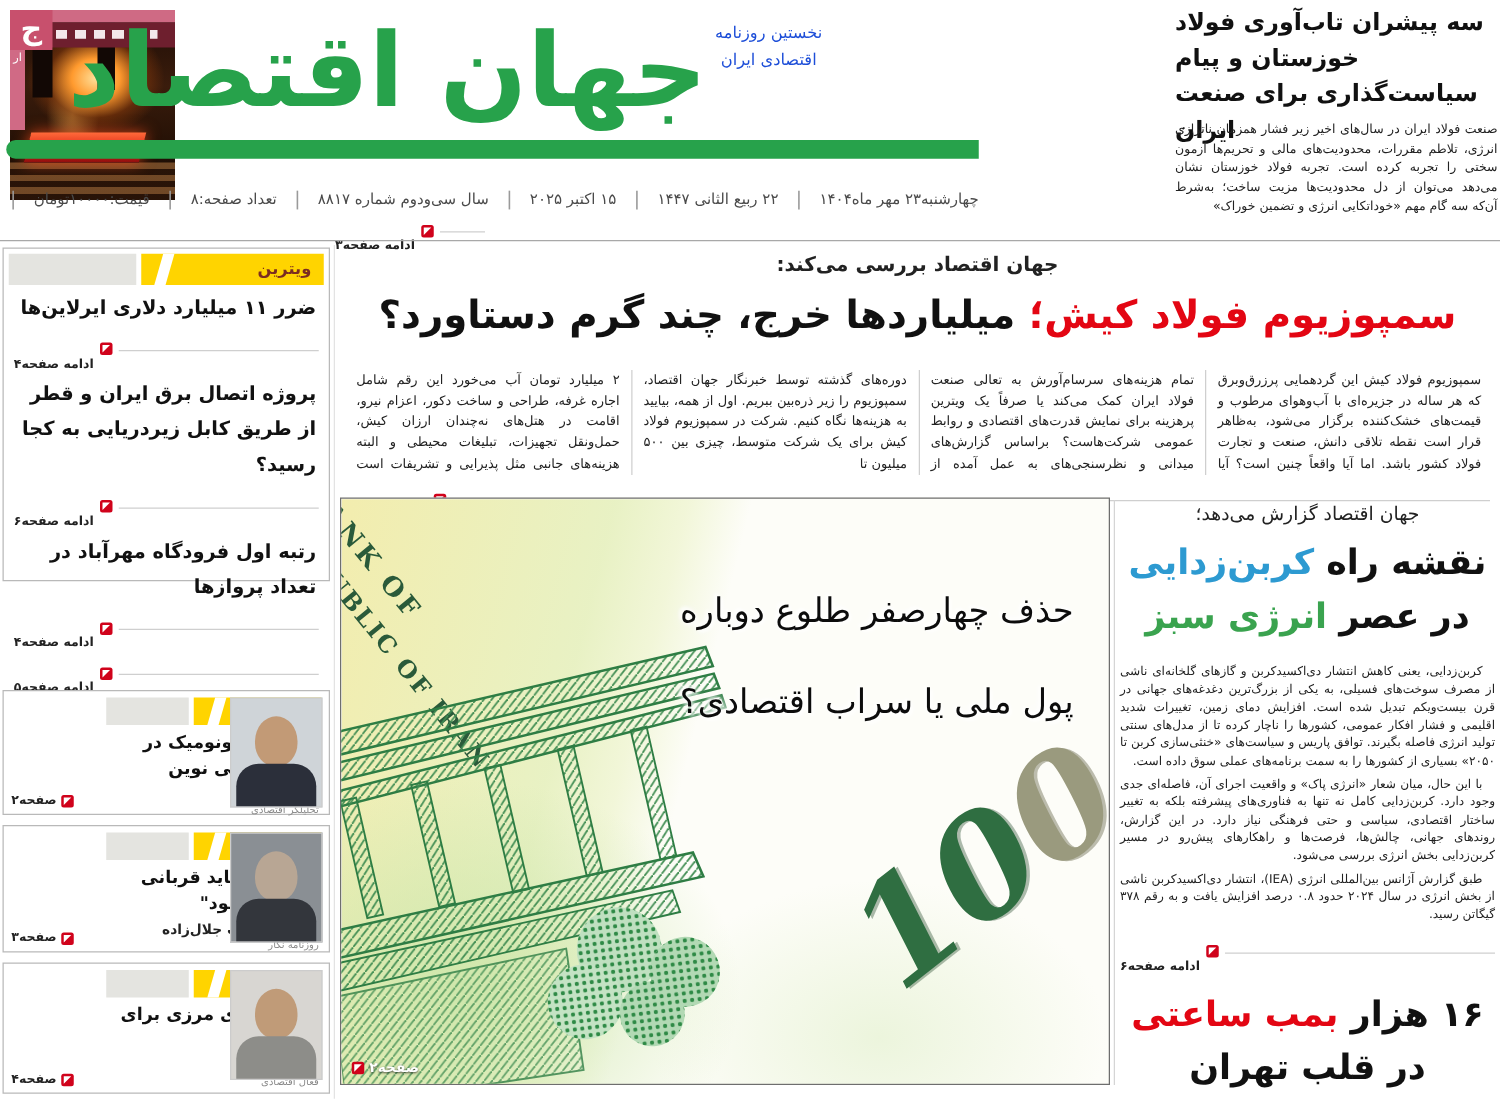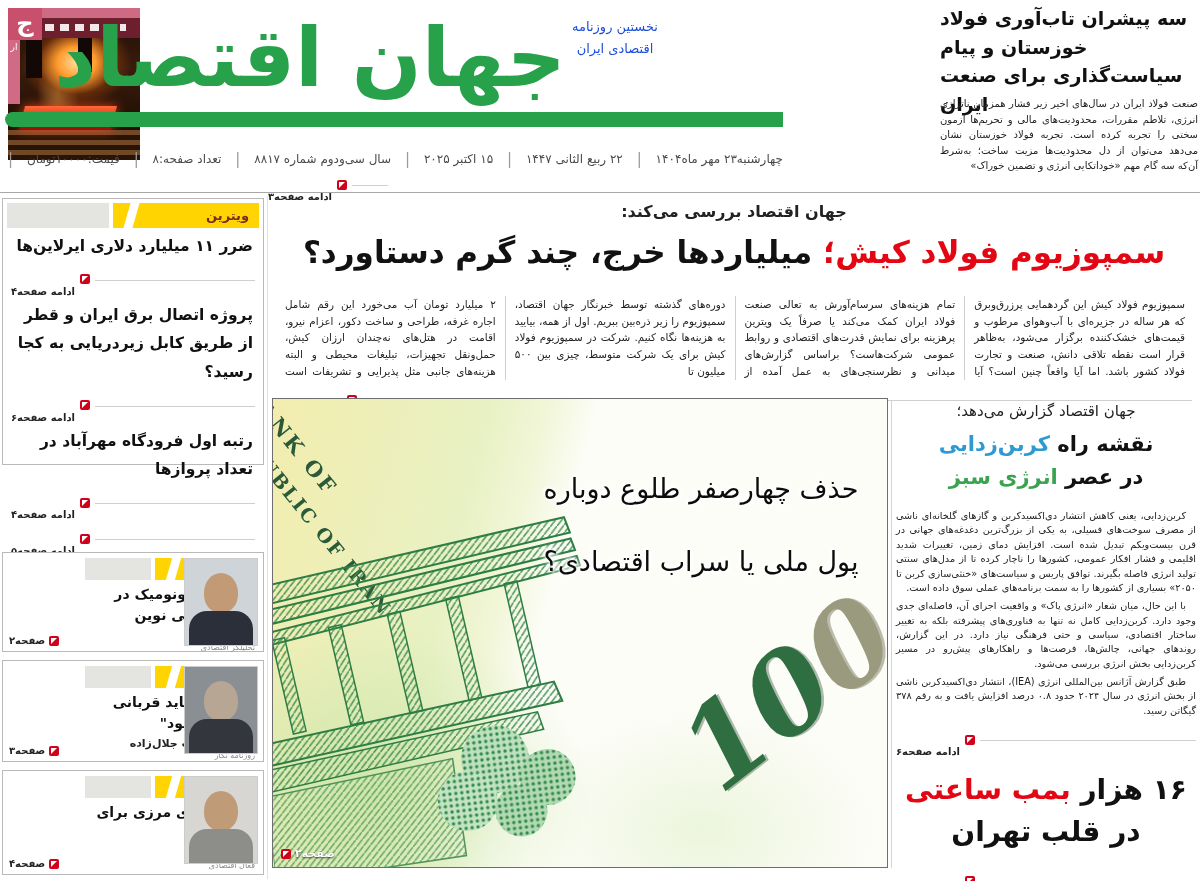--- a/index.html
+++ b/index.html
@@ -120,21 +120,21 @@
       text-shadow:0 0 6px #fff, 0 0 10px #fff, 2px 2px 3px #fff, -2px -2px 3px #fff; }
   #feature-headline .fl { line-height:1.0; margin-top:46px; }
   #feature-badge { position:absolute; left:8px; bottom:7px; display:flex; direction:ltr; align-items:center; gap:4px; }
   #feature-badge .ctxt { font-size:11px; font-weight:bold; color:#fff; text-shadow:0 1px 2px rgba(0,0,0,.7); }
 
   #mid-vline { position:absolute; left:891px; top:400px; height:468px; border-left:1px solid #d5d5d5; width:0; }
 
   
   #rc { position:absolute; left:896px; top:400px; width:300px; }
   #rc-kicker { text-align:center; font-size:15px; color:#222; margin-top:2px; }
-  #rc-headline { text-align:center; font-size:21px; font-weight:bold; line-height:1.55; margin-top:8px; white-space:nowrap; }
+  #rc-headline { text-align:center; font-size:28px; font-weight:bold; line-height:1.55; margin-top:8px; white-space:nowrap; }
   #rc-headline .blue { color:#2d9ad1; }
   #rc-headline .green { color:#3aa34f; }
   #rc-headline .black { color:#111; }
   #rc-body { margin-top:16px; }
   #rc-body p { text-align:justify; font-size:9.7px; color:#222; line-height:1.48; margin-bottom:4px; text-indent:10px; }
   #rc-cont1 { margin-top:4px; }
   #rc-bomb { text-align:center; font-size:28px; font-weight:bold; line-height:1.5; margin-top:12px; }
   #rc-bomb .red { color:#e30613; }
   #rc-bomb .black { color:#111; }
   #rc-cont2 { margin-top:10px; }

